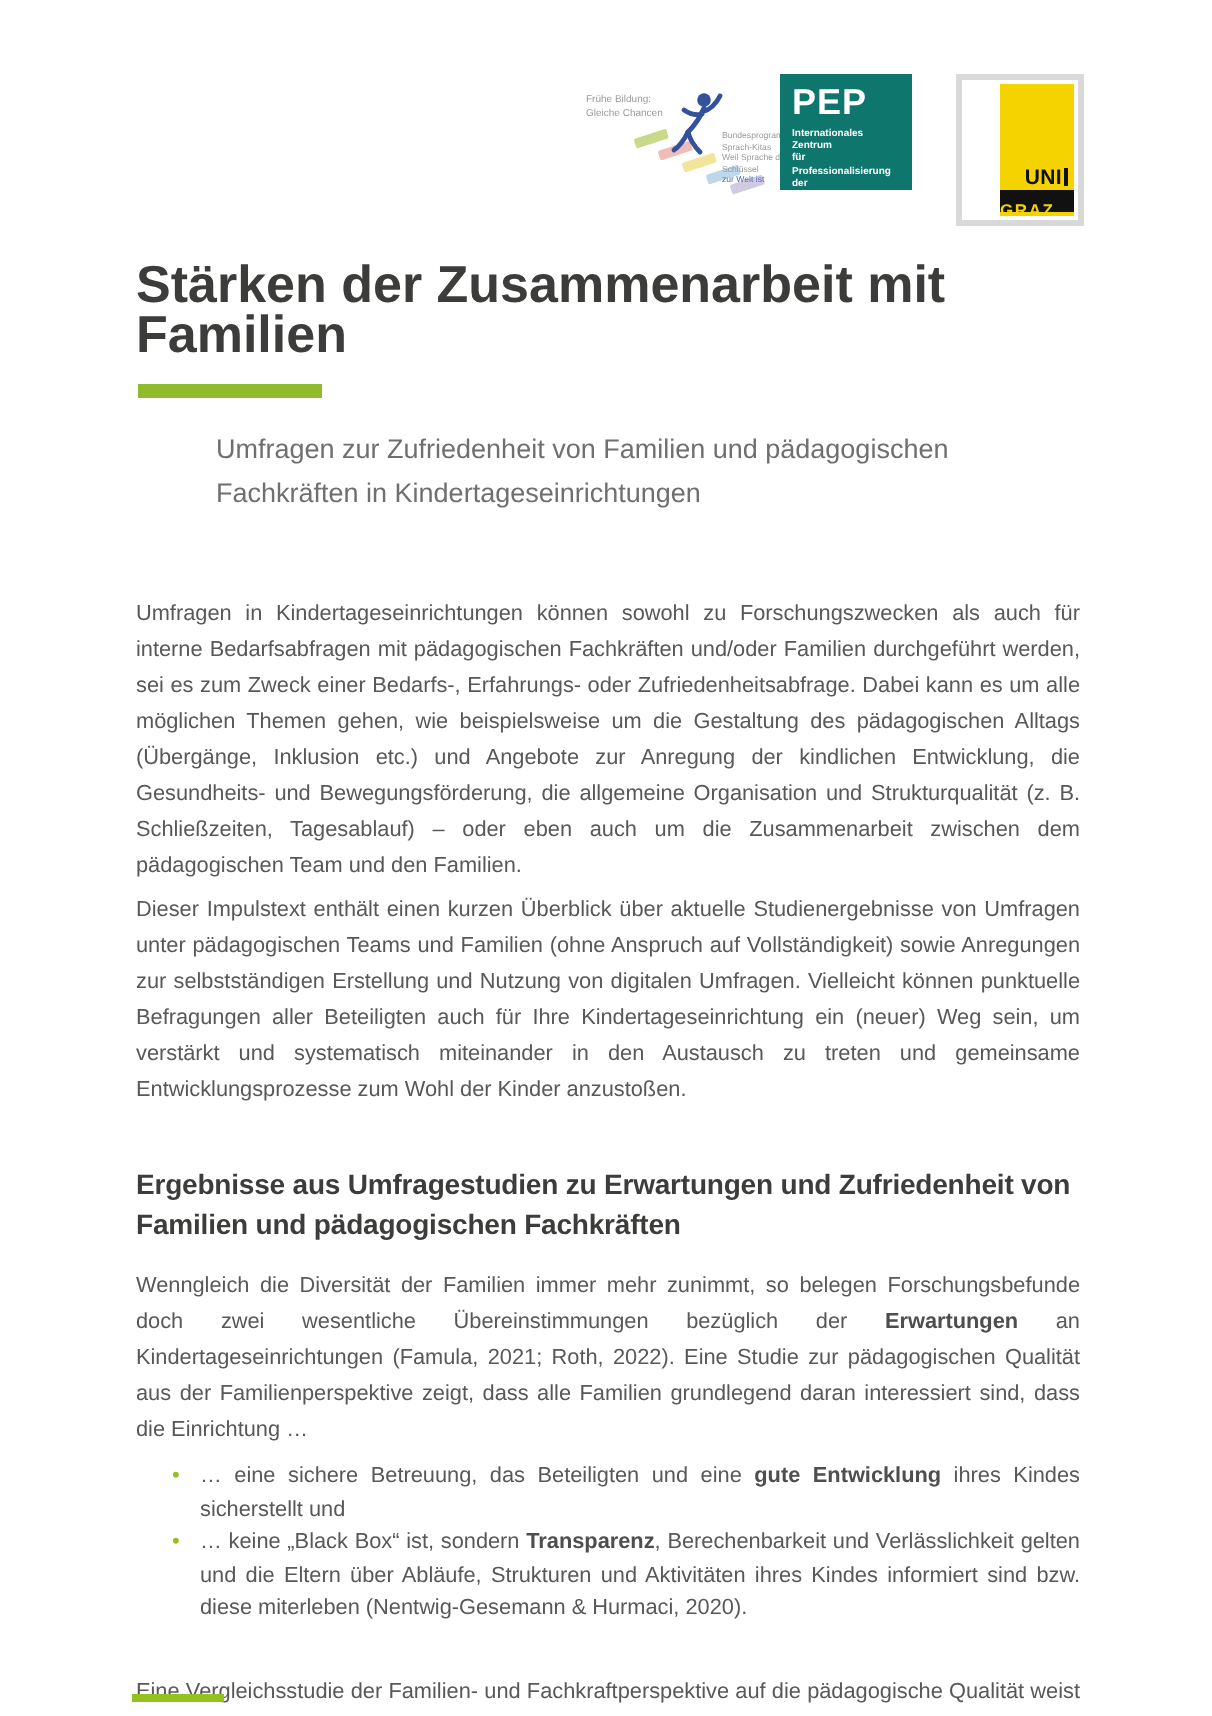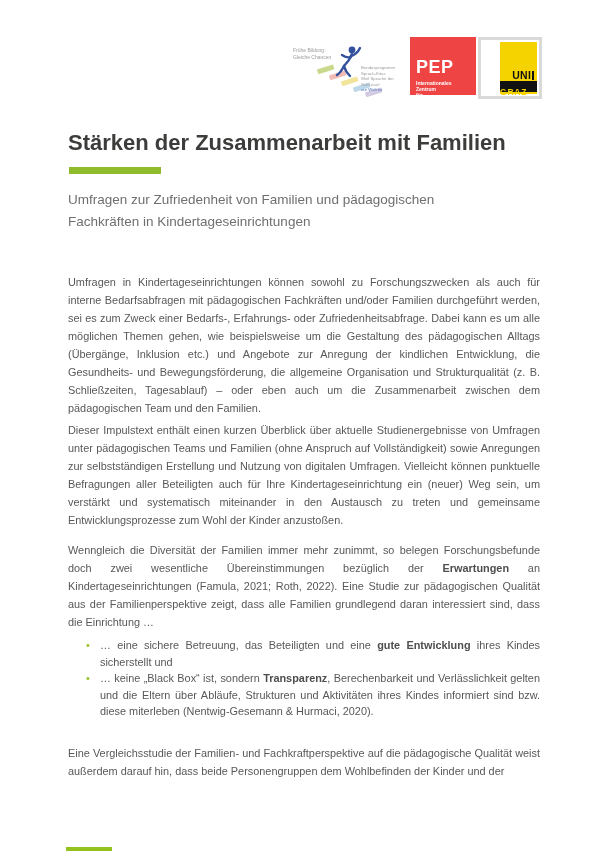--- a/index.html
+++ b/index.html
@@ -11,37 +11,37 @@
 
   
   .logos { position:absolute; top:0; left:0; right:0; height:110px; }
 
   .sk-logo { position:absolute; left:283px; top:40px; width:114px; height:64px; }
   .sk-tagline { position:absolute; left:10px; top:7px; font-size:5px; line-height:6.5px; color:#9a9a9a; }
   .sk-art { position:absolute; left:26px; top:0; }
   .sk-program { position:absolute; right:0; top:25px; width:36px; font-size:4.3px; line-height:5.6px; color:#9a9a9a; }
   .sk-program .blue { color:#4a6fb5; }
 
-  .pep-logo { position:absolute; left:410px; top:37px; width:66px; height:58px; background:#ef4444; padding:21px 6px; }
+  .pep-logo { position:absolute; left:390px; top:37px; width:66px; height:58px; background:#0f766e; padding:5px 6px; }
   .pep-acronym { color:#ffffff; font-weight:bold; font-size:18px; line-height:19px; letter-spacing:0.5px; }
   .pep-sub { margin-top:3px; color:#ffffff; font-size:5px; line-height:6.2px; font-weight:bold; }
   .pep-dash { margin-top:4px; width:13px; height:2.5px; background:#ffffff; }
 
-  .uni-logo { position:absolute; left:478px; top:37px; width:64px; height:62px; border:3px solid #d9d9d9; background:#ffffff; padding:2px; }
+  .uni-logo { position:absolute; left:478px; top:37px; width:64px; height:76px; border:3px solid #d9d9d9; background:#ffffff; padding:2px; }
   .uni-yellow { position:relative; margin-left:17px; height:100%; background:#F5D300; }
   .uni-word { position:absolute; right:3px; bottom:13px; font-size:10.5px; font-weight:bold; color:#111111; letter-spacing:0.2px; }
   .uni-word .bar { display:inline-block; width:2px; height:9px; background:#111111; margin-left:1px; vertical-align:-1px; }
   .graz-bar { position:absolute; left:0; right:0; bottom:2px; height:11px; background:#111111; }
   .graz-bar span { color:#F5D300; font-size:8.5px; font-weight:bold; line-height:11px; letter-spacing:0.8px; }
 
   
   .content { position:relative; padding:0 66px 0 68px; color:#58585A; }
-  h1.title { margin-top:130px; font-size:22px; line-height:25px; font-weight:bold; color:#3C3C3B; }
+  h1.title { margin-top:130px; font-size:26px; line-height:25px; font-weight:bold; color:#3C3C3B; }
   .accent-bar { margin:12px 0 0 1px; width:92px; height:7px; background:#8FBB2C; }
-  .subtitle { margin-top:15px; max-width:400px; font-size:13.5px; line-height:22px; font-weight:normal; color:#706F6F; }
+  .subtitle { margin-top:15px; max-width:400px; font-size:13.5px; line-height:22px; font-weight:normal; color:#706F6F;margin-left:40px; }
 
   p.body { margin-top:4px; font-size:10.9px; line-height:18px; text-align:justify; color:#58585A; }
   p.body.first { margin-top:40px; }
   p.body b, li b { color:#4e4e50; }
 
   h3.section-heading { margin-top:28px; font-size:14px; line-height:20px; font-weight:bold; color:#3C3C3B; letter-spacing:-0.1px; }
   p.lead { margin-top:12px; }
 
   ul.bullets { margin:6px 0 0 0; padding-left:18px; list-style:none; }
   ul.bullets li { position:relative; padding-left:14px; font-size:10.9px; line-height:16.5px; text-align:justify; color:#58585A; }
@@ -107,20 +107,21 @@
   </div>
 
   <div class="content">
     <h1 class="title">Stärken der Zusammenarbeit mit Familien</h1>
     <div class="accent-bar"></div>
     <h2 class="subtitle">Umfragen zur Zufriedenheit von Familien und pädagogischen Fachkräften in Kindertageseinrichtungen</h2>
 
     <p class="body first">Umfragen in Kindertageseinrichtungen können sowohl zu Forschungszwecken als auch für interne Bedarfsabfragen mit pädagogischen Fachkräften und/oder Familien durchgeführt werden, sei es zum Zweck einer Bedarfs-, Erfahrungs- oder Zufriedenheitsabfrage. Dabei kann es um alle möglichen Themen gehen, wie beispielsweise um die Gestaltung des pädagogischen Alltags (Übergänge, Inklusion etc.) und Angebote zur Anregung der kindlichen Entwicklung, die Gesundheits- und Bewegungsförderung, die allgemeine Organisation und Strukturqualität (z. B. Schließzeiten, Tagesablauf) – oder eben auch um die Zusammenarbeit zwischen dem pädagogischen Team und den Familien.</p>
     <p class="body">Dieser Impulstext enthält einen kurzen Überblick über aktuelle Studienergebnisse von Umfragen unter pädagogischen Teams und Familien (ohne Anspruch auf Vollständigkeit) sowie Anregungen zur selbstständigen Erstellung und Nutzung von digitalen Umfragen. Vielleicht können punktuelle Befragungen aller Beteiligten auch für Ihre Kindertageseinrichtung ein (neuer) Weg sein, um verstärkt und systematisch miteinander in den Austausch zu treten und gemeinsame Entwicklungsprozesse zum Wohl der Kinder anzustoßen.</p>
 
+    <h3 class="section-heading">Ergebnisse aus Umfragestudien zu Erwartungen und Zufriedenheit von Familien und pädagogischen Fachkräften</h3>
     <p class="body lead"><span>Wenngleich die Diversität der Familien immer mehr zunimmt, so belegen Forschungsbefunde doch zwei wesentliche Übereinstimmungen bezüglich der </span><b>Erwartungen</b><span> an Kindertageseinrichtungen (Famula, 2021; Roth, 2022). Eine Studie zur pädagogischen Qualität aus der Familienperspektive zeigt, dass alle Familien grundlegend daran interessiert sind, dass die Einrichtung …</span></p>
 
     <ul class="bullets">
         <li><span>… eine sichere Betreuung, das Beteiligten und eine </span><b>gute Entwicklung</b><span> ihres Kindes sicherstellt und</span></li>
         <li><span>… keine „Black Box“ ist, sondern </span><b>Transparenz</b><span>, Berechenbarkeit und Verlässlichkeit gelten und die Eltern über Abläufe, Strukturen und Aktivitäten ihres Kindes informiert sind bzw. diese miterleben (Nentwig-Gesemann &amp; Hurmaci, 2020).</span></li>
       </ul>
 
     <p class="body closing">Eine Vergleichsstudie der Familien- und Fachkraftperspektive auf die pädagogische Qualität weist außerdem darauf hin, dass beide Personengruppen dem Wohlbefinden der Kinder und der</p>
   </div>
 

